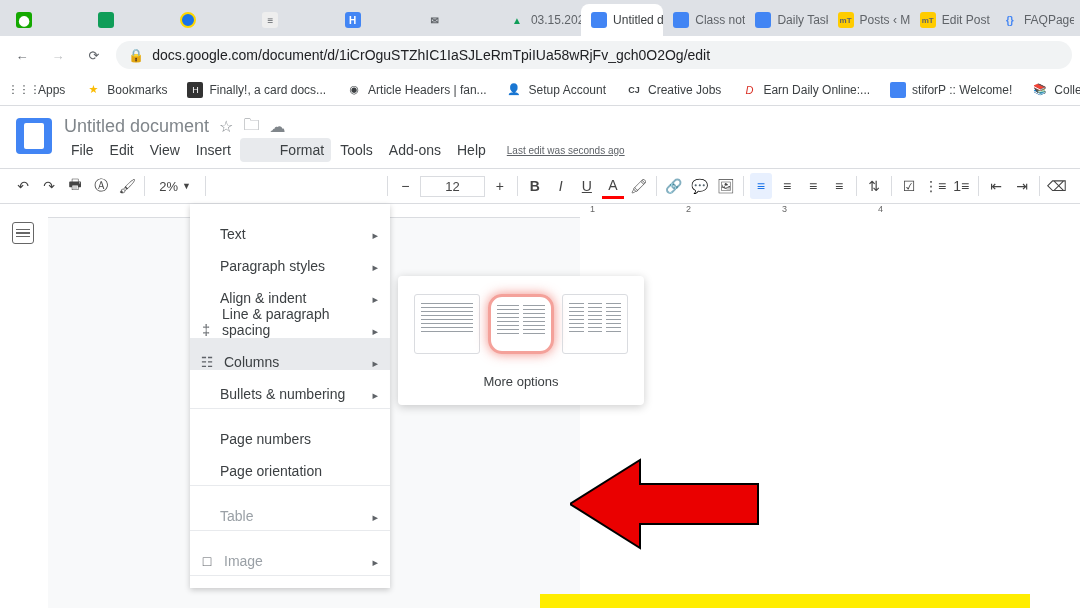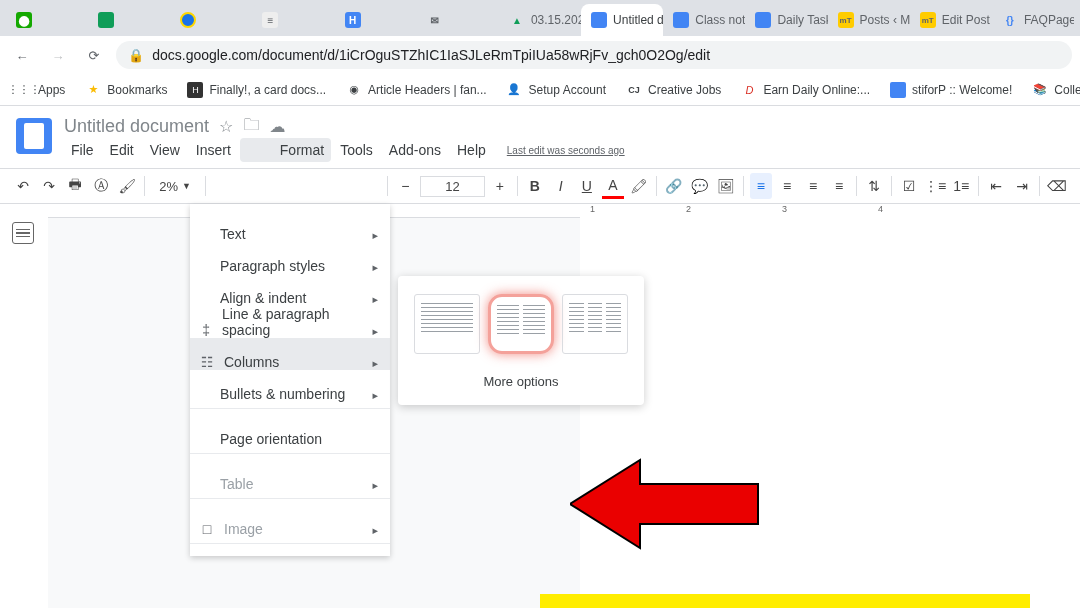--- a/index.html
+++ b/index.html
@@ -283,20 +283,23 @@
           <span class="dd-icon">☷</span>
           <span>Columns</span>
           <span class="dd-arrow">▸</span>
         </div>
       <div class="dd-item">
           <span>Bullets &amp; numbering</span>
           <span class="dd-arrow">▸</span>
         </div>
       <div class="dd-sep"></div>
       <div class="dd-item">
+          <span>Page numbers</span>
+        </div>
+      <div class="dd-item">
           <span>Page orientation</span>
         </div>
       <div class="dd-sep"></div>
       <div class="dd-item disabled">
           <span>Table</span>
           <span class="dd-arrow">▸</span>
         </div>
       <div class="dd-sep"></div>
       <div class="dd-item has-icon disabled">
           <span class="dd-icon">□</span>

